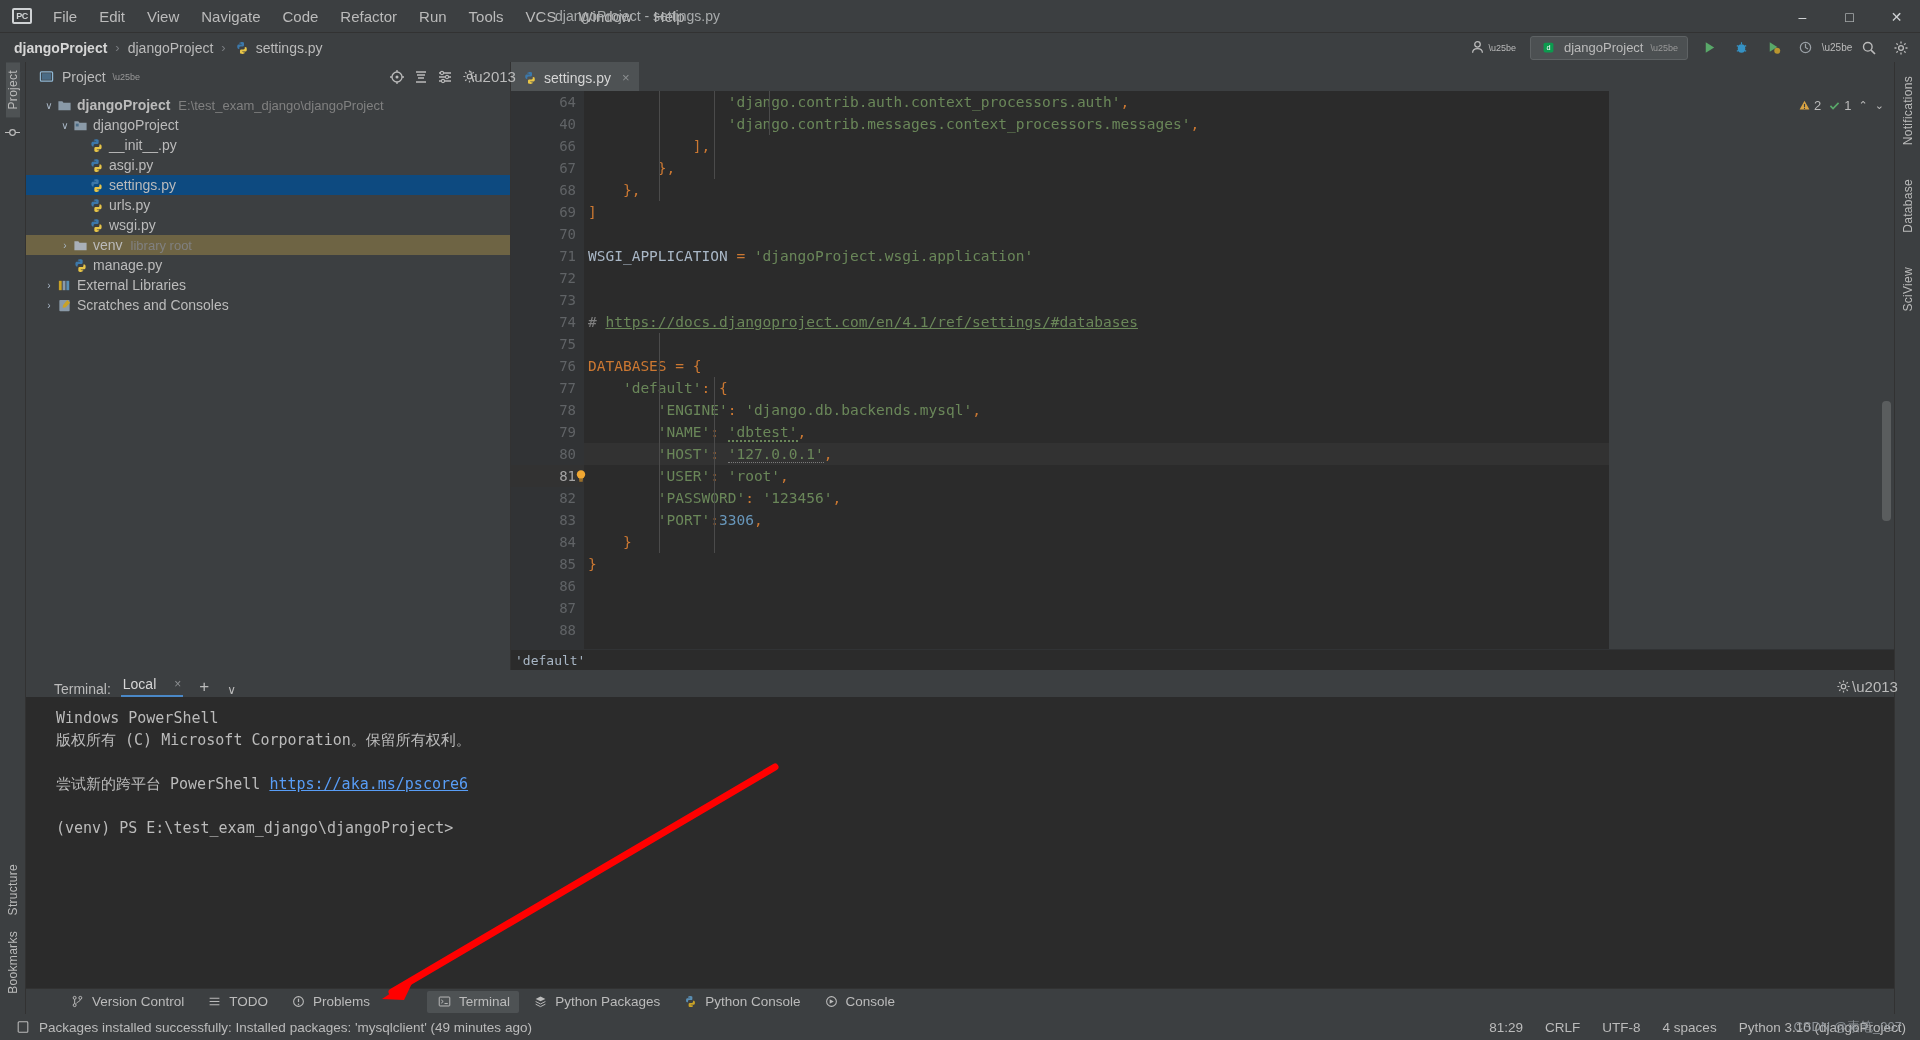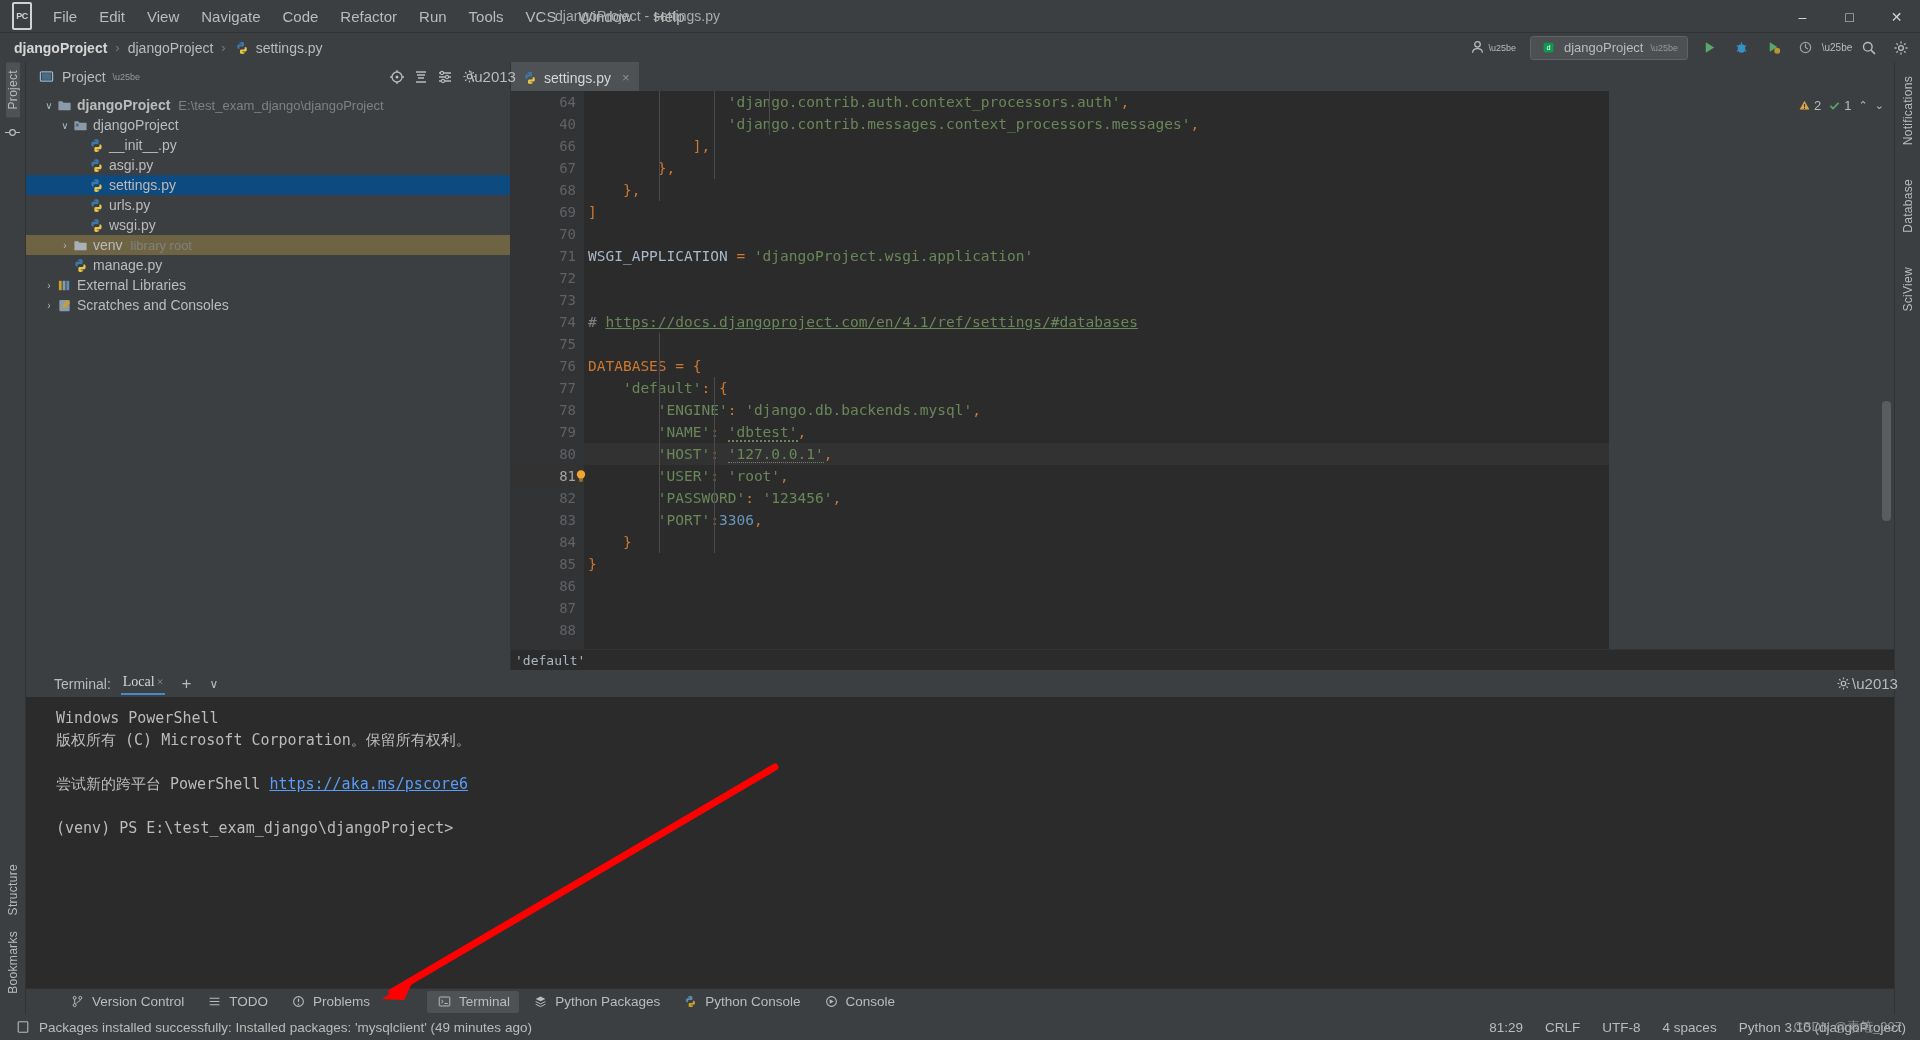--- a/index.html
+++ b/index.html
@@ -10,21 +10,21 @@
     overflow: hidden;
   }
   #app { position: relative; width: 1920px; height: 1040px; display: flex; flex-direction: column; }
 
   
   .titlebar {
     height: 33px; background: #3c3f41; display: flex; align-items: center;
     flex: 0 0 33px; position: relative; border-bottom: 1px solid #323232;
   }
   .pc-logo {
-    width: 20px; height: 28px; margin-left: 12px; margin-right: 10px;
+    width: 20px; height: 16px; margin-left: 12px; margin-right: 10px;
     border: 2px solid #cfd2d4; border-radius: 2px; color: #cfd2d4;
     font-size: 9px; font-weight: bold; display: flex; align-items: center; justify-content: center;
     letter-spacing: -0.5px;
   }
   .menu { display: flex; align-items: center; gap: 0px; }
   .menu-item {
     color: #bbbbbb; font-size: 15px; padding: 4px 11px; cursor: default; white-space: nowrap;
   }
   .win-title {
     position: absolute; left: 555px; color: #a8abac; font-size: 14px; white-space: nowrap;
@@ -157,27 +157,27 @@
   }
   .breadcrumb-code {
     height: 21px; background: #2b2b2b; color: #a9b7c6; font-size: 13px;
     display: flex; align-items: center; padding-left: 4px; flex: 0 0 21px;
     font-family: "DejaVu Sans Mono", monospace; border-top: 1px solid #313335;
   }
 
   
   .termpanel { flex: 1 1 auto; display: flex; flex-direction: column; background: #2b2b2b; min-height:0; }
   .term-header {
-    height: 27px; background: #3c3f41; display: flex; align-items: center;
+    height: 27px; background: #3c3f41; display: flex; align-items: flex-end;
     padding-left: 28px; gap: 10px; flex: 0 0 27px; position: relative;
   }
   .term-lbl { color: #bbbbbb; font-size: 14px; }
   .term-tab {
-    color: #d6d6d6; font-size: 14px; display: flex; align-items: center; gap: 2px;
-    border-bottom: 2px solid #4a88c7; padding: 2px 2px 3px 2px; font-family: Liberation Serif, serif;
+    color: #d6d6d6; font-size: 14px; display: flex; align-items: center; gap: 18px;
+    border-bottom: 2px solid #4a88c7; padding: 2px 2px 3px 2px;
   }
   .term-tab .x { color: #8c8f91; font-size: 12px; }
   .term-hdr-right { position: absolute; right: 8px; display: flex; gap: 10px; align-items: center; }
   .term-body {
     flex: 1 1 auto; background: #2b2b2b; padding: 10px 0 0 30px;
     font-family: "DejaVu Sans Mono", monospace; font-size: 15px; color: #bbbbbb;
     line-height: 22px; overflow: hidden;
   }
   .term-body .lnk { color: #589df6; text-decoration: underline; }
   .term-line { white-space: pre; height: 22px; }

